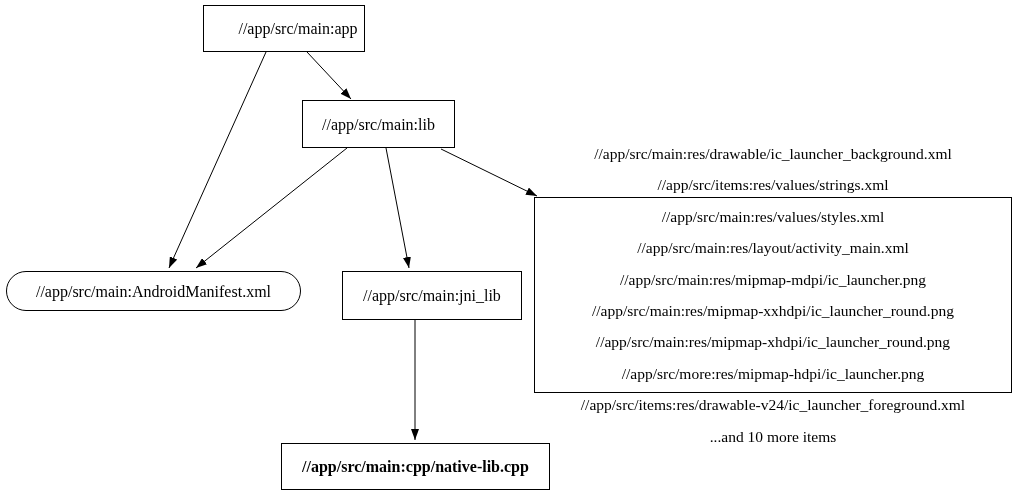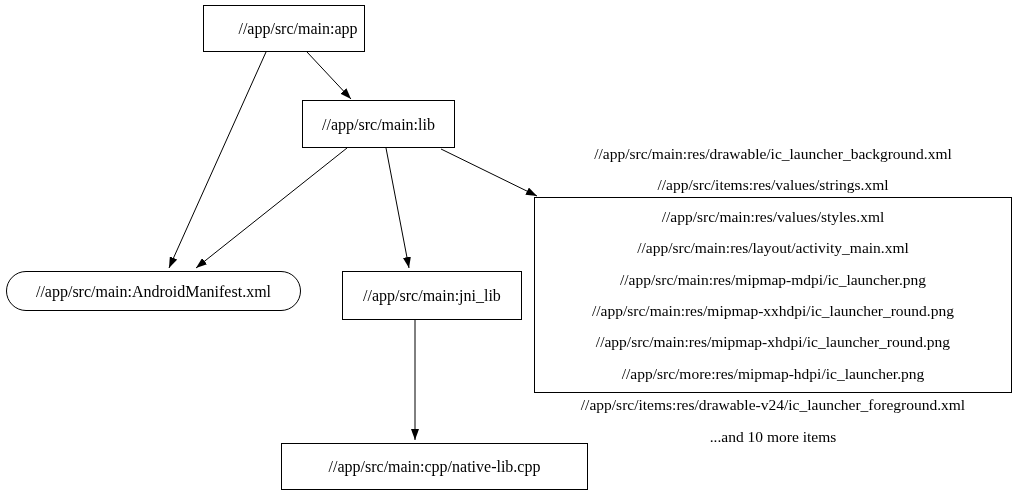--- a/index.html
+++ b/index.html
@@ -87,17 +87,17 @@
     <div>//app/src/main:res/values/styles.xml</div>
     <div>//app/src/main:res/layout/activity_main.xml</div>
     <div>//app/src/main:res/mipmap-mdpi/ic_launcher.png</div>
     <div>//app/src/main:res/mipmap-xxhdpi/ic_launcher_round.png</div>
     <div>//app/src/main:res/mipmap-xhdpi/ic_launcher_round.png</div>
     <div>//app/src/more:res/mipmap-hdpi/ic_launcher.png</div>
     <div>//app/src/items:res/drawable-v24/ic_launcher_foreground.xml</div>
     <div>...and 10 more items</div>
   </div>
 
-  <div class="node" style="left:281px; top:443px; width:307px; height:47px;">
+  <div class="node" style="left:281px; top:443px; width:269px; height:47px;font-weight:bold;">
     <span>//app/src/main:cpp/native-lib.cpp</span>
   </div>
 
 </div>
 
 </body></html>

